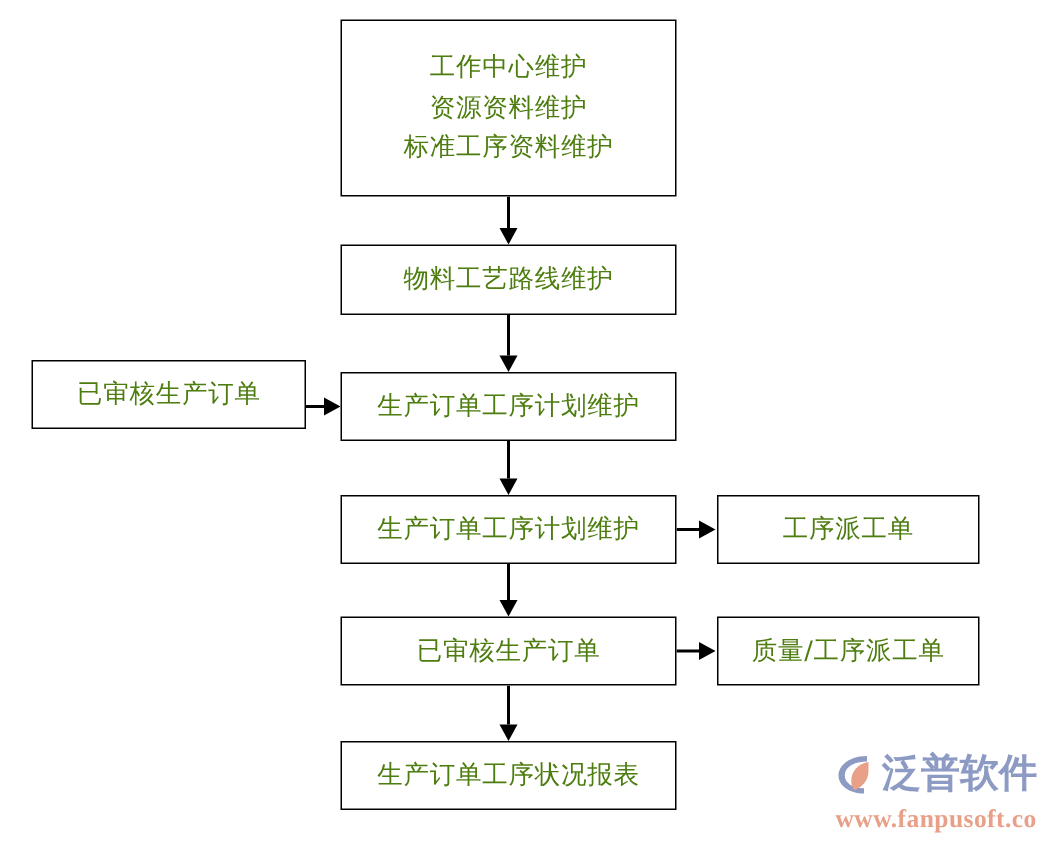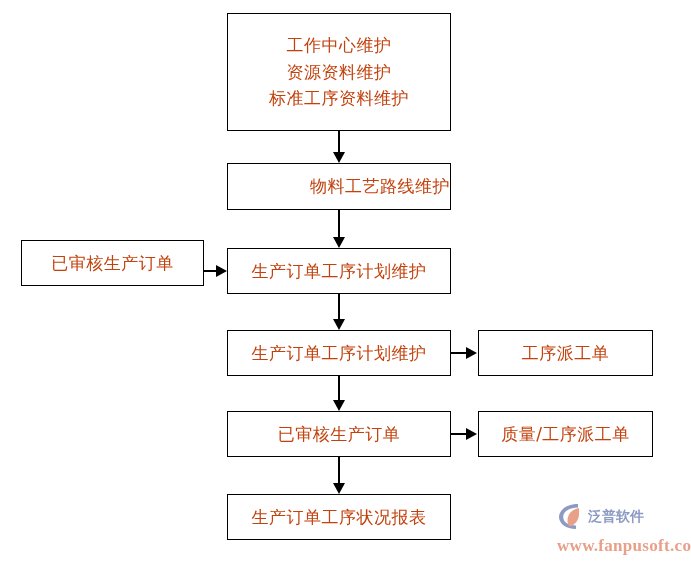--- a/index.html
+++ b/index.html
@@ -26,38 +26,38 @@
   
   .node {
     position: absolute;
     box-sizing: border-box;
     background: #ffffff;
     border: 1px solid #000000;
     display: flex;
     flex-direction: column;
     align-items: center;
     justify-content: center;
-    color: #c2410c;
+    color: #4d7c0f;
     font-size: 17px;
     line-height: 1.55;
     letter-spacing: 0.5px;
     white-space: nowrap;
     z-index: 3;
   }
   .node .line {
     display: block;
   }
 
   
   .n-center   { left: 227px; width: 224px; }
   .n-left     { left: 21px;  width: 183px; }
   .n-right    { left: 478px; width: 175px; }
 
   #node-basedata      { top: 13px;  height: 118px; }
-  #node-routing       { top: 163px; height: 47px; align-items: flex-end;  }
+  #node-routing       { top: 163px; height: 47px;  }
   #node-approvedorder { top: 240px; height: 46px;  }
   #node-plangen       { top: 248px; height: 46px;  }
   #node-planmaint     { top: 330px; height: 46px;  }
   #node-dispatch      { top: 330px; height: 46px;  }
   #node-transfer      { top: 411px; height: 46px;  }
   #node-qc            { top: 411px; height: 46px;  }
   #node-statusreport  { top: 494px; height: 46px;  }
 
   
   .conn {
@@ -100,21 +100,21 @@
     height: 32px;
   }
   #wm-mark {
     width: 30px;
     height: 30px;
     flex: 0 0 30px;
     position: relative;
   }
   #wm-name {
     font-family: "DejaVu Sans", "Liberation Sans", sans-serif;
-    font-size: 14px;
+    font-size: 26px;
     font-weight: bold;
     color: #8d9bc4;
     letter-spacing: 0px;
     margin-left: 2px;
     line-height: 1;
     white-space: nowrap;
   }
   #wm-url {
     font-family: "Liberation Serif", "DejaVu Serif", serif;
     font-size: 17px;

